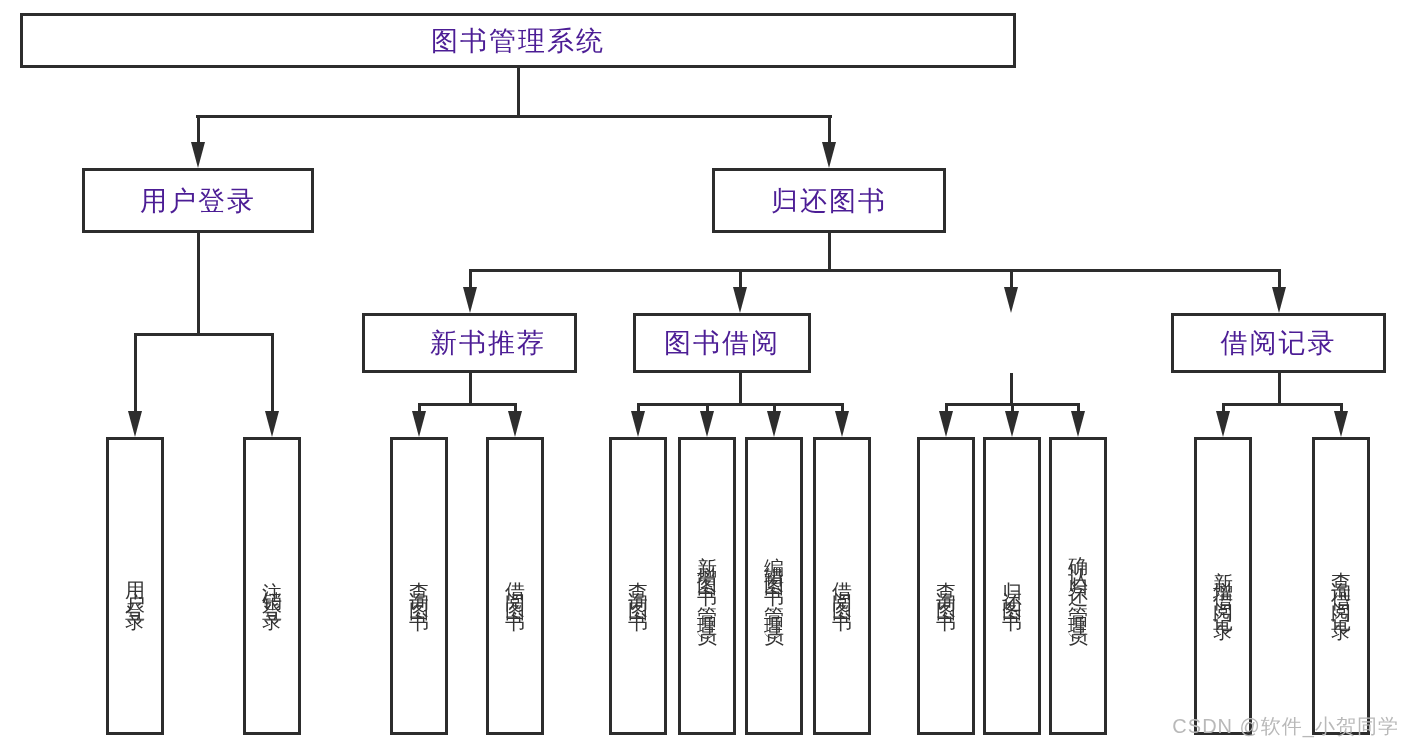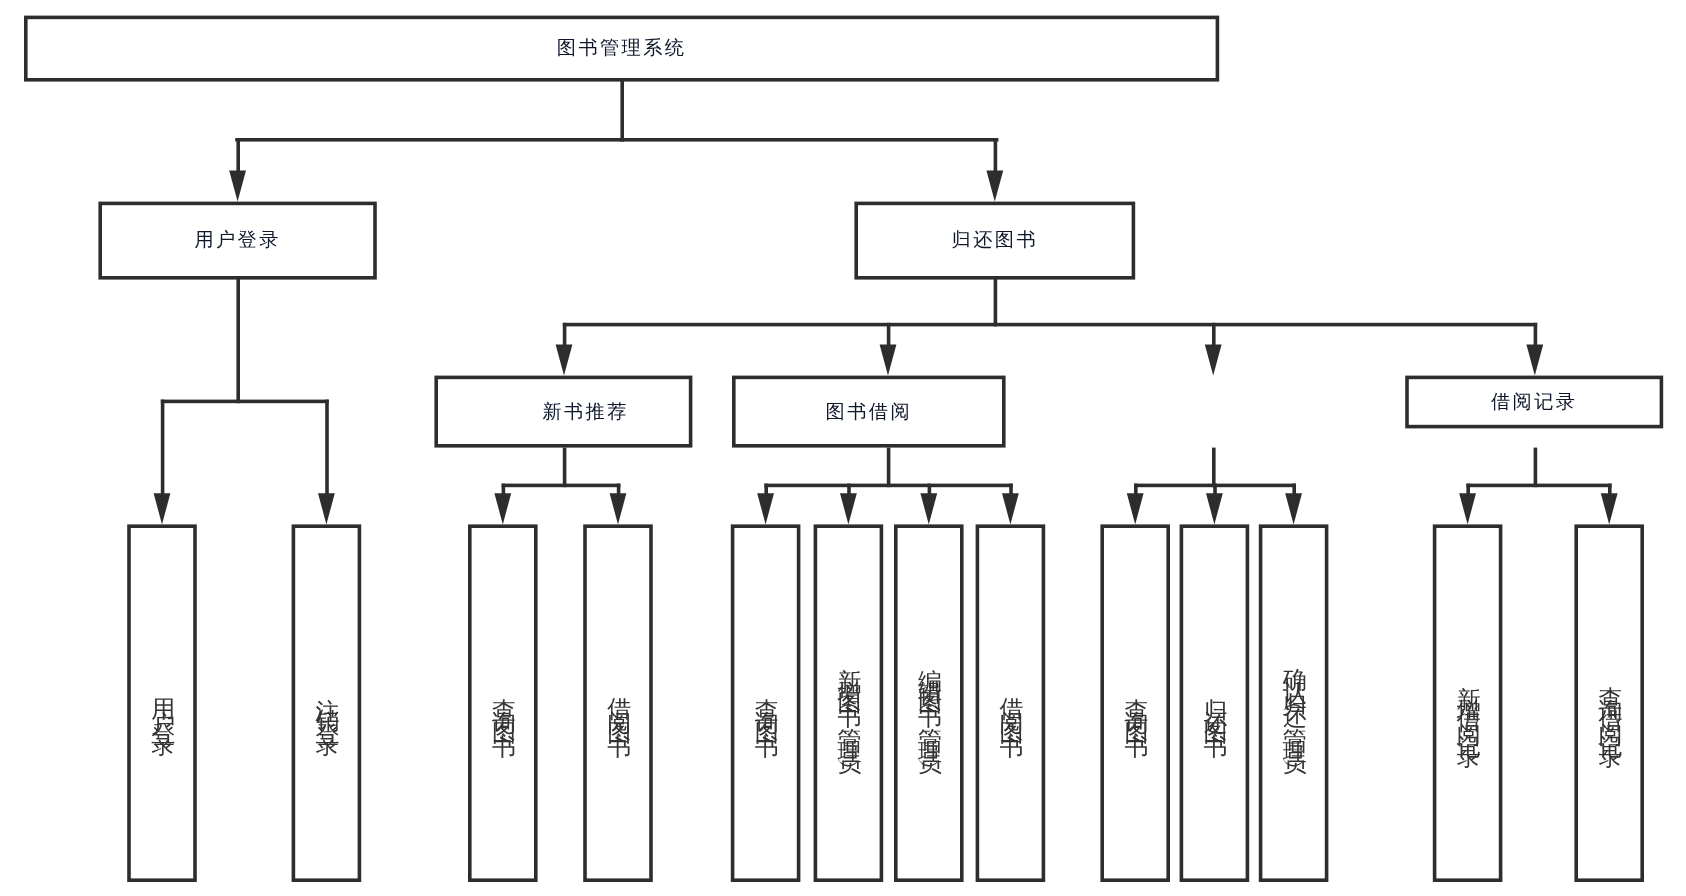--- a/index.html
+++ b/index.html
@@ -5,21 +5,21 @@
   * { margin:0; padding:0; box-sizing:border-box; }
   html,body { background:#ffffff; }
   .canvas {
     position:relative; width:1405px; height:747px; background:#ffffff;
     font-family:"Liberation Sans","DejaVu Sans",sans-serif; overflow:hidden;
   }
   .node {
     position:absolute; background:#ffffff; border:3px solid #2d2d2d;
     display:flex; align-items:center; justify-content:center;
   }
-  .hlabel { font-size:16px; color:#0f172a; letter-spacing:2px; white-space:nowrap; }
+  .hlabel { font-size:27px; color:#4c1d95; letter-spacing:2px; white-space:nowrap; }
   .vlabel {
     writing-mode:vertical-rl; text-orientation:mixed;
     font-size:20px; color:#333333; letter-spacing:10px; line-height:1.15;
   }
   .hline { position:absolute; height:3px; background:#2d2d2d; }
   .vline { position:absolute; width:3px;  background:#2d2d2d; }
   .arrow {
     position:absolute; width:0; height:0;
     border-left:7px solid transparent; border-right:7px solid transparent;
     border-top:26px solid #2d2d2d;
@@ -41,24 +41,24 @@
   <div class="node" style="left:82px; top:168px; width:232px; height:65px;">
     <span class="hlabel">用户登录</span>
   </div>
   <div class="node" style="left:712px; top:168px; width:234px; height:65px;">
     <span class="hlabel">归还图书</span>
   </div>
 
   <div class="node" style="left:362px; top:313px; width:215px; height:60px;padding-left:37px;">
     <span class="hlabel">新书推荐</span>
   </div>
-  <div class="node" style="left:610px; top:313px; width:228px; height:60px;justify-content:center;">
+  <div class="node" style="left:633px; top:313px; width:178px; height:60px;justify-content:center;">
     <span class="hlabel">图书借阅</span>
   </div>
-  <div class="node" style="left:1171px; top:313px; width:215px; height:44px;">
+  <div class="node" style="left:1171px; top:313px; width:215px; height:60px;">
     <span class="hlabel">借阅记录</span>
   </div>
 
   <div class="node" style="left:106px; top:437px; width:58px; height:298px;">
     <span class="vlabel">用户登录</span>
   </div>
   <div class="node" style="left:243px; top:437px; width:58px; height:298px;">
     <span class="vlabel">注销登录</span>
   </div>
 
@@ -151,14 +151,15 @@
   <div class="vline" style="left:1077px; top:403px; height:12px;"></div>
   <div class="arrow" style="left:1071px; top:411px;"></div>
 
   <div class="vline" style="left:1278px; top:373px; height:33px;"></div>
   <div class="hline" style="left:1222px; top:403px; width:121px;"></div>
   <div class="vline" style="left:1222px; top:403px; height:12px;"></div>
   <div class="arrow" style="left:1216px; top:411px;"></div>
   <div class="vline" style="left:1340px; top:403px; height:12px;"></div>
   <div class="arrow" style="left:1334px; top:411px;"></div>
 
+  <div class="watermark">CSDN @软件_小贺同学</div>
 
 </div>
 
 </body></html>

